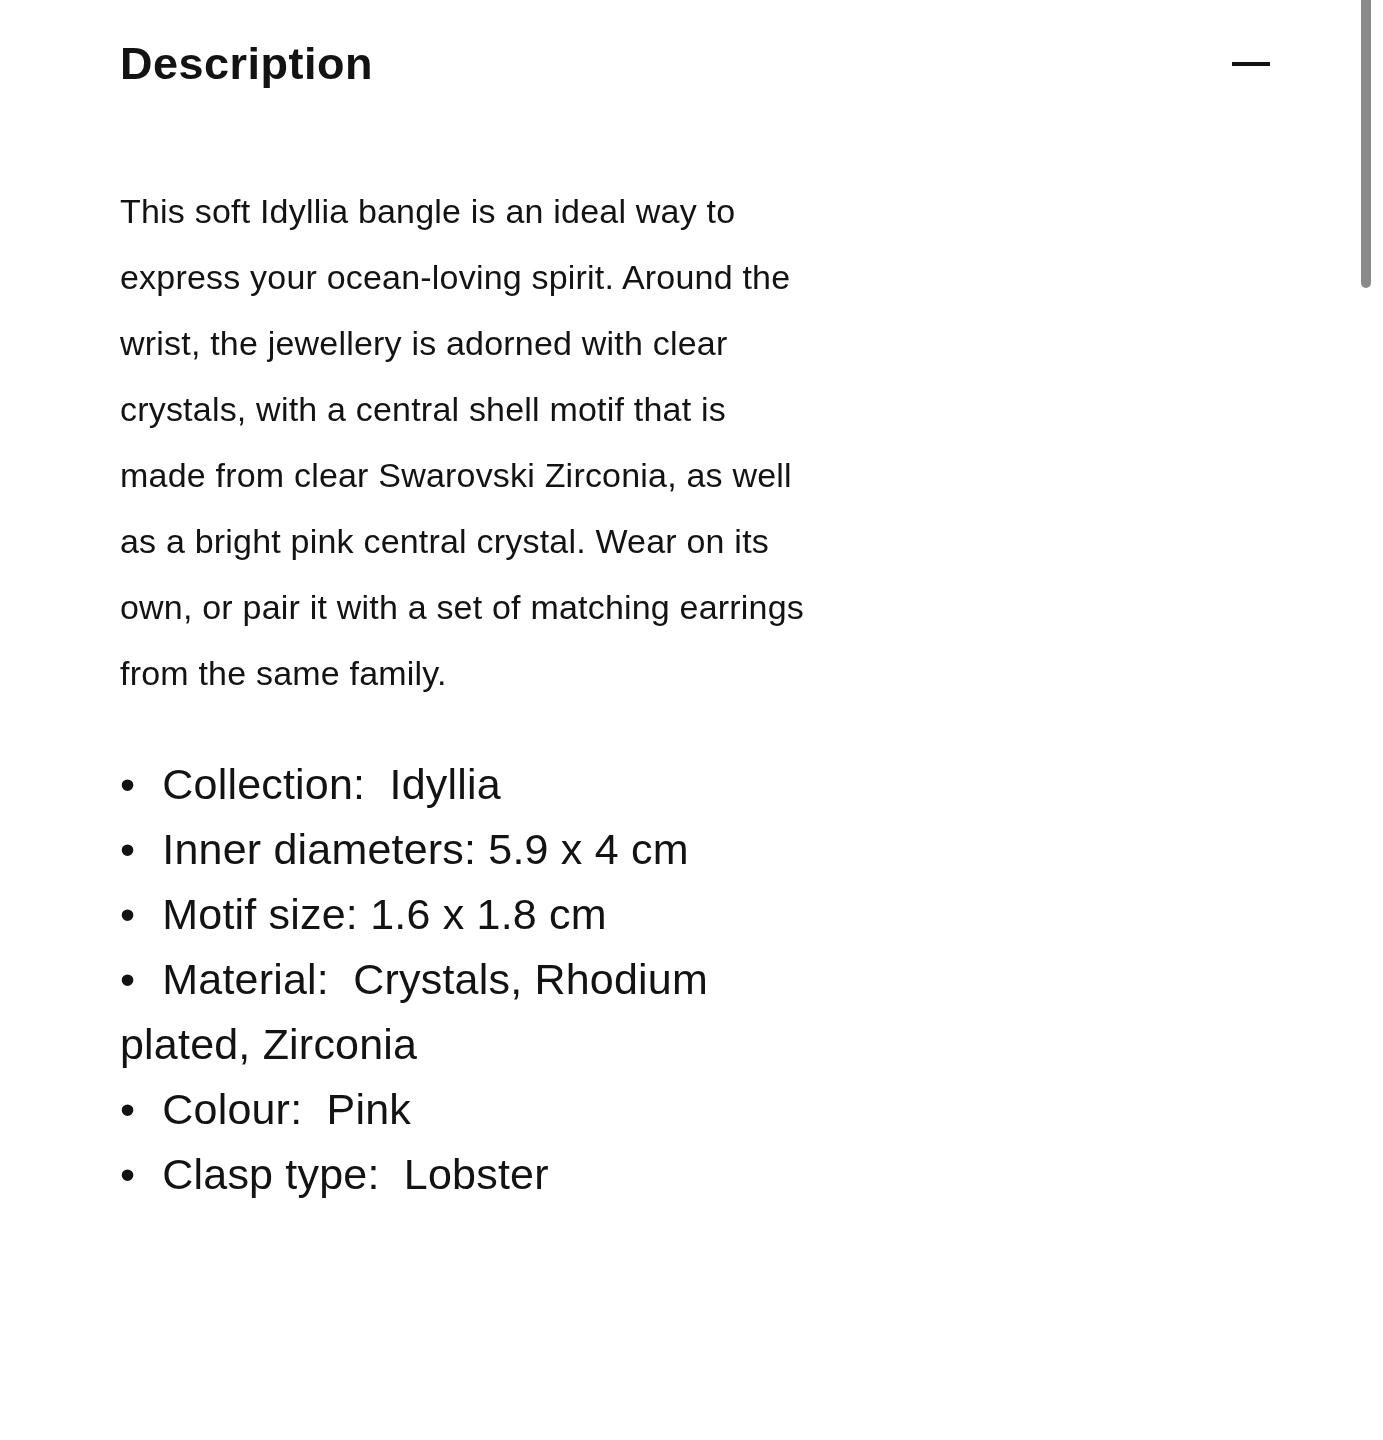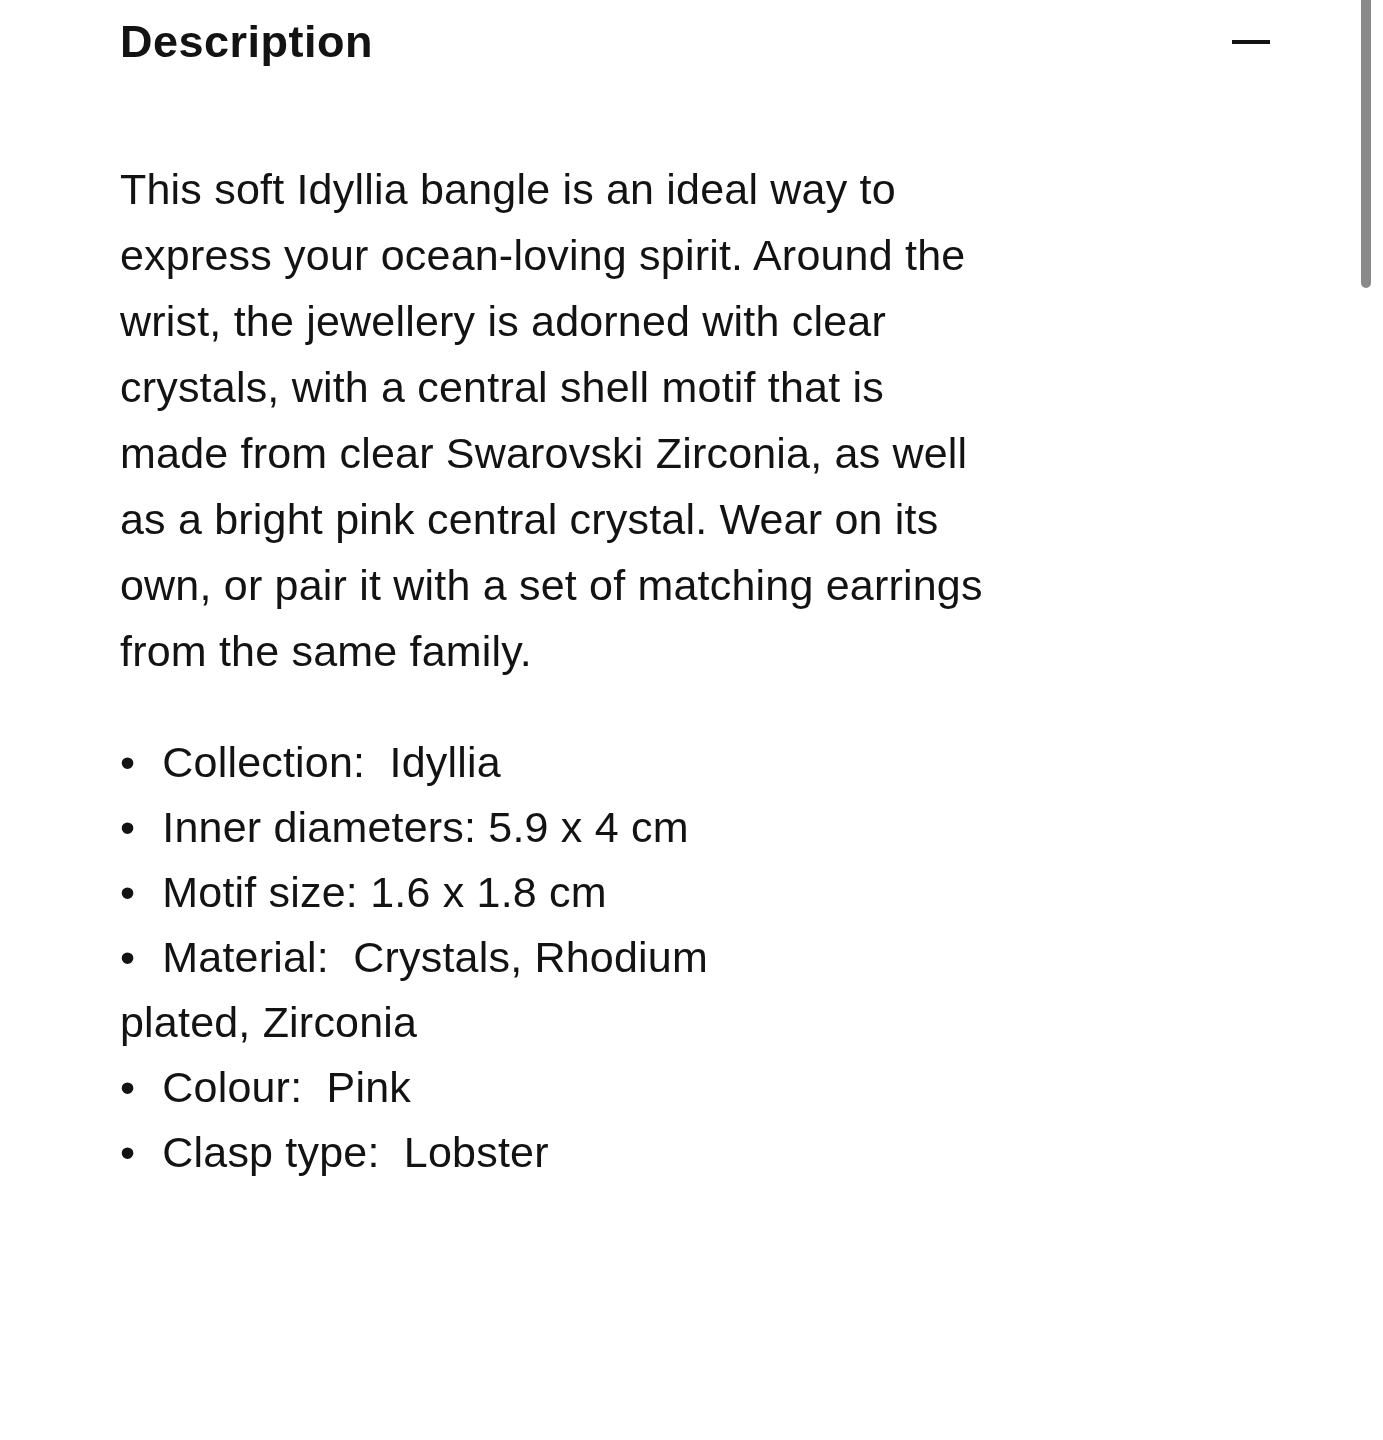--- a/index.html
+++ b/index.html
@@ -6,21 +6,21 @@
   html, body { background: #ffffff; }
   body {
     width: 1383px;
     height: 1440px;
     position: relative;
     overflow: hidden;
     font-family: "Liberation Sans", "DejaVu Sans", sans-serif;
     color: #131313;
   }
   .section {
-    padding: 16px 113px 0 120px;
+    padding: 38px 113px 0 120px;
   }
   .acc-header {
     display: flex;
     align-items: center;
     justify-content: space-between;
     height: 52px;
     cursor: pointer;
   }
   .acc-title {
     font-size: 45px;
@@ -29,21 +29,21 @@
     letter-spacing: 0.5px;
   }
   .minus-bar {
     width: 38px;
     height: 4px;
     background: #131313;
     flex: 0 0 auto;
   }
   .paragraph {
     margin-top: 88px;
-    font-size: 43px;
+    font-size: 34px;
     line-height: 66px;
     letter-spacing: 0.2px;
     white-space: pre-wrap;
   }
   .spec-list {
     margin-top: 46px;
     list-style: none;
   }
   .spec-item {
     font-size: 43px;

